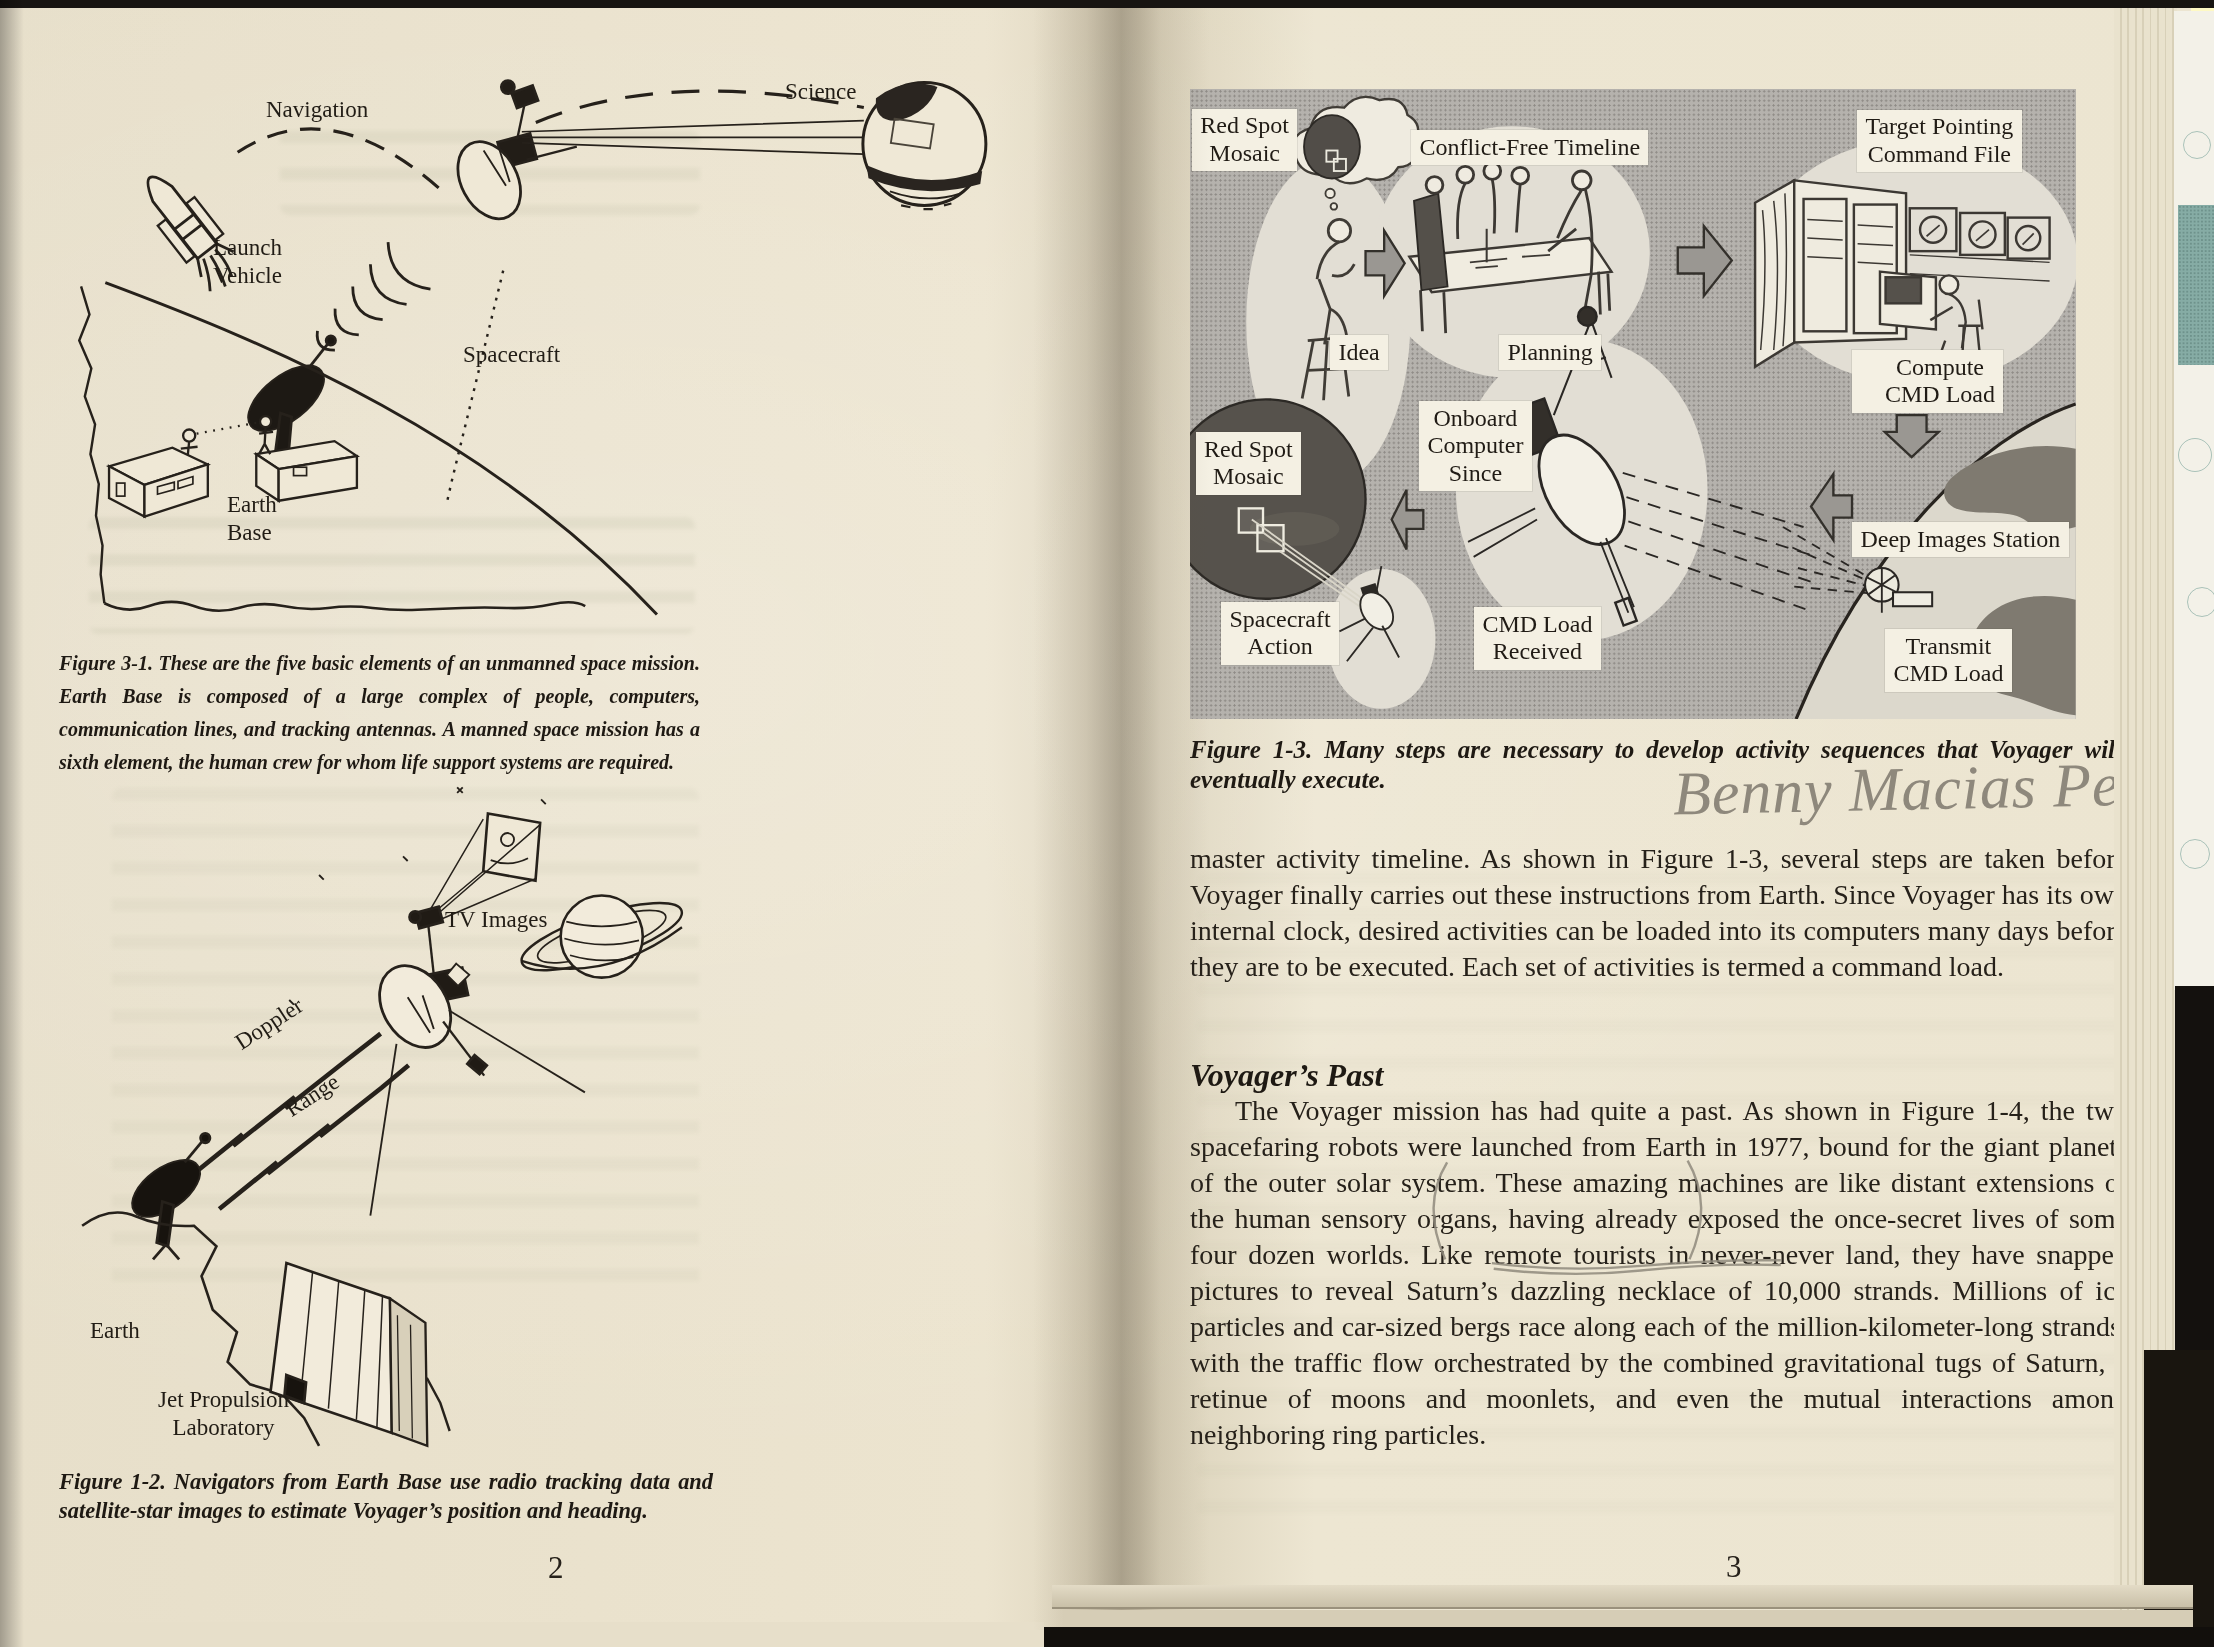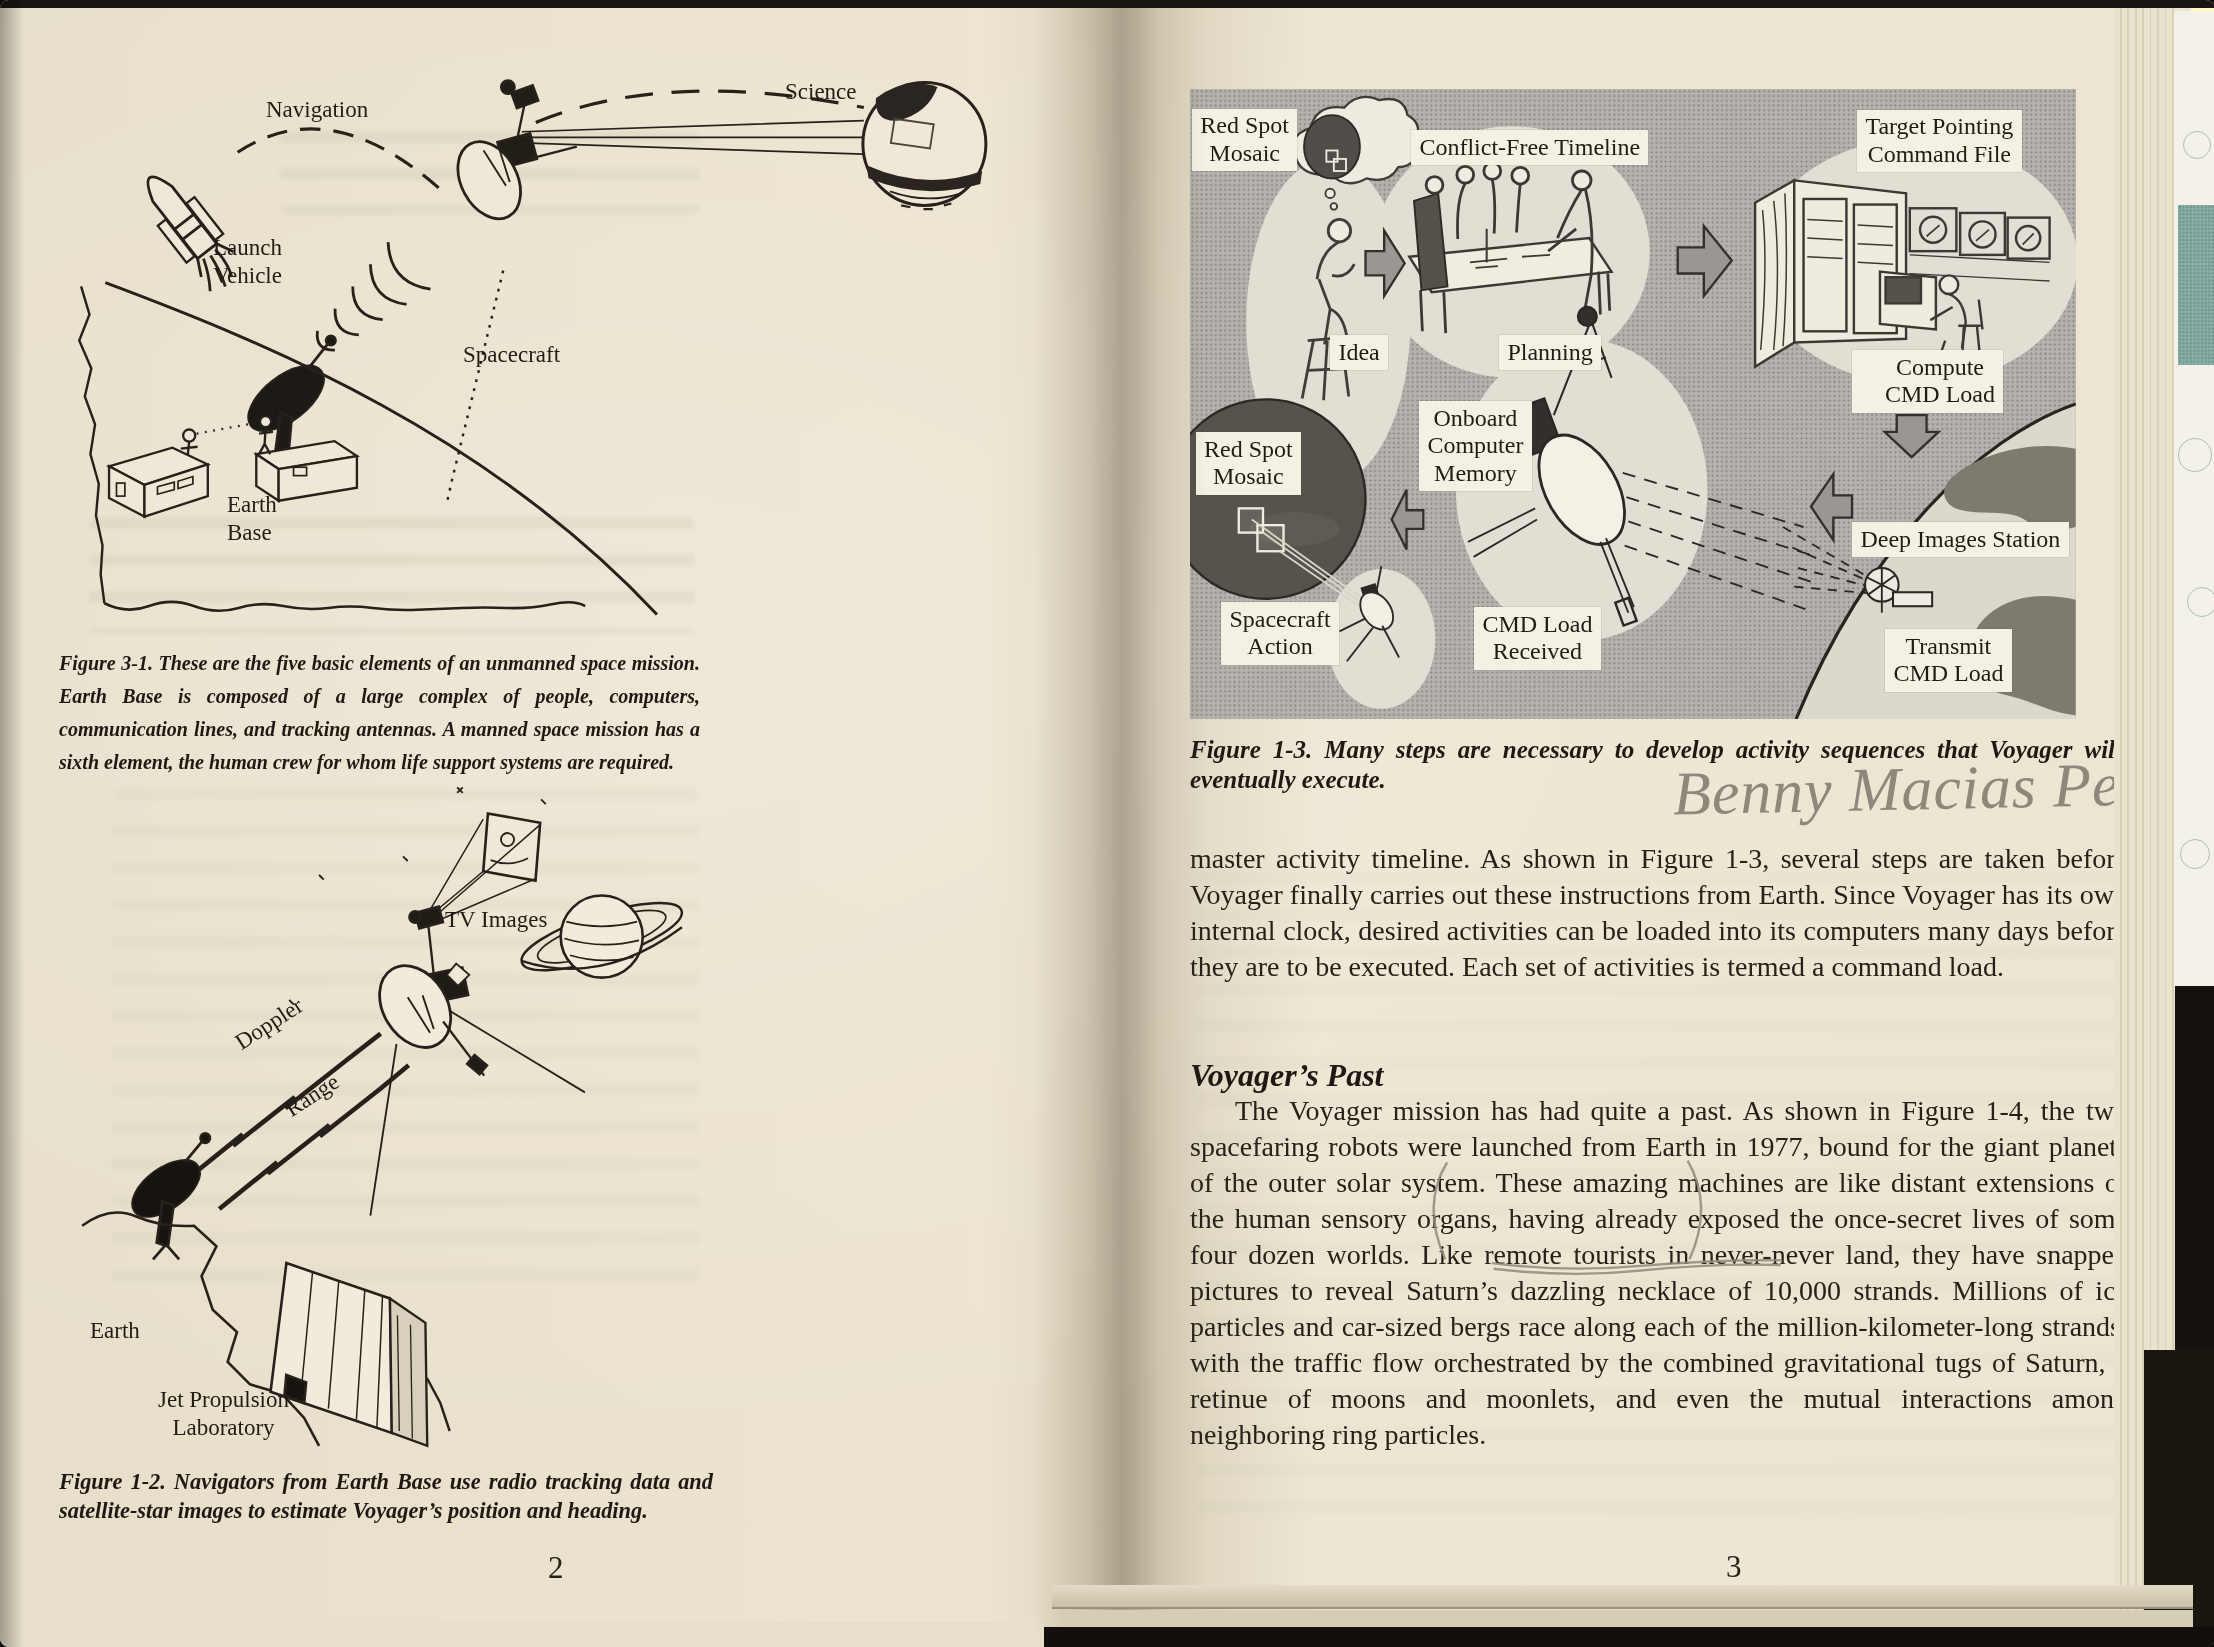--- a/index.html
+++ b/index.html
@@ -1,17 +1,17 @@
 <!DOCTYPE html>
 <html style="font-size:15px"><head>
 <meta charset="utf-8">
 <style>
   html,body{margin:0;padding:0;background:#0d0b09;}
   .stage{position:relative;width:2215px;height:1647px;overflow:hidden;background:#fef9c3;
-         font-family:"Liberation Serif","DejaVu Serif",serif;border-radius:9px;}
+         font-family:"Liberation Serif","DejaVu Serif",serif;}
   .paper{position:absolute;left:0;top:8.4px;width:2191px;height:1622px;
          background:
            radial-gradient(ellipse at 30% 40%, rgba(255,255,255,.20), rgba(0,0,0,0) 60%),
            linear-gradient(90deg,#e7dfca 0%, #ece4cf 45%, #d9d0b8 52%, #ede6d2 60%, #ece5d1 100%);
   }
   .paper-bottom-left{position:absolute;left:0;top:1622px;width:1044px;height:25px;background:#e7dfca;}
   .top-strip{position:absolute;left:0;top:0;width:2215px;height:8.4px;background:#171411;}
   .left-shade{position:absolute;left:0;top:0;width:24px;height:1647px;
               background:linear-gradient(90deg,rgba(0,0,0,.30),rgba(0,0,0,0));}
   .gutter{position:absolute;left:1033px;top:8.4px;width:177px;height:1622px;
@@ -347,21 +347,21 @@
 Mosaic</div>
       <div class="flabel" style="left:221px;top:25px;margin-top:16px;">Conflict-Free Timeline</div>
       <div class="flabel" style="left:667px;top:20.5px;">Target Pointing
 Command File</div>
       <div class="flabel" style="left:140px;top:246px;">Idea</div>
       <div class="flabel" style="left:309px;top:246px;text-align:right;">Planning</div>
       <div class="flabel" style="left:662px;top:261px;padding-left:33px;">Compute
 CMD Load</div>
       <div class="flabel" style="left:229px;top:312px;">Onboard
 Computer
-Memory</div>
+Since</div>
       <div class="flab flabel" style="left:5.6px;top:343px;">Red Spot
 Mosaic</div>
       <div class="flabel" style="left:31px;top:513px;">Spacecraft
 Action</div>
       <div class="flabel" style="left:284px;top:518px;">CMD Load
 Received</div>
       <div class="flabel" style="left:662px;top:433px;">Deep Images Station</div>
       <div class="flabel" style="left:695px;top:524px;margin-top:16px;">Transmit
 CMD Load</div>
     </div>

